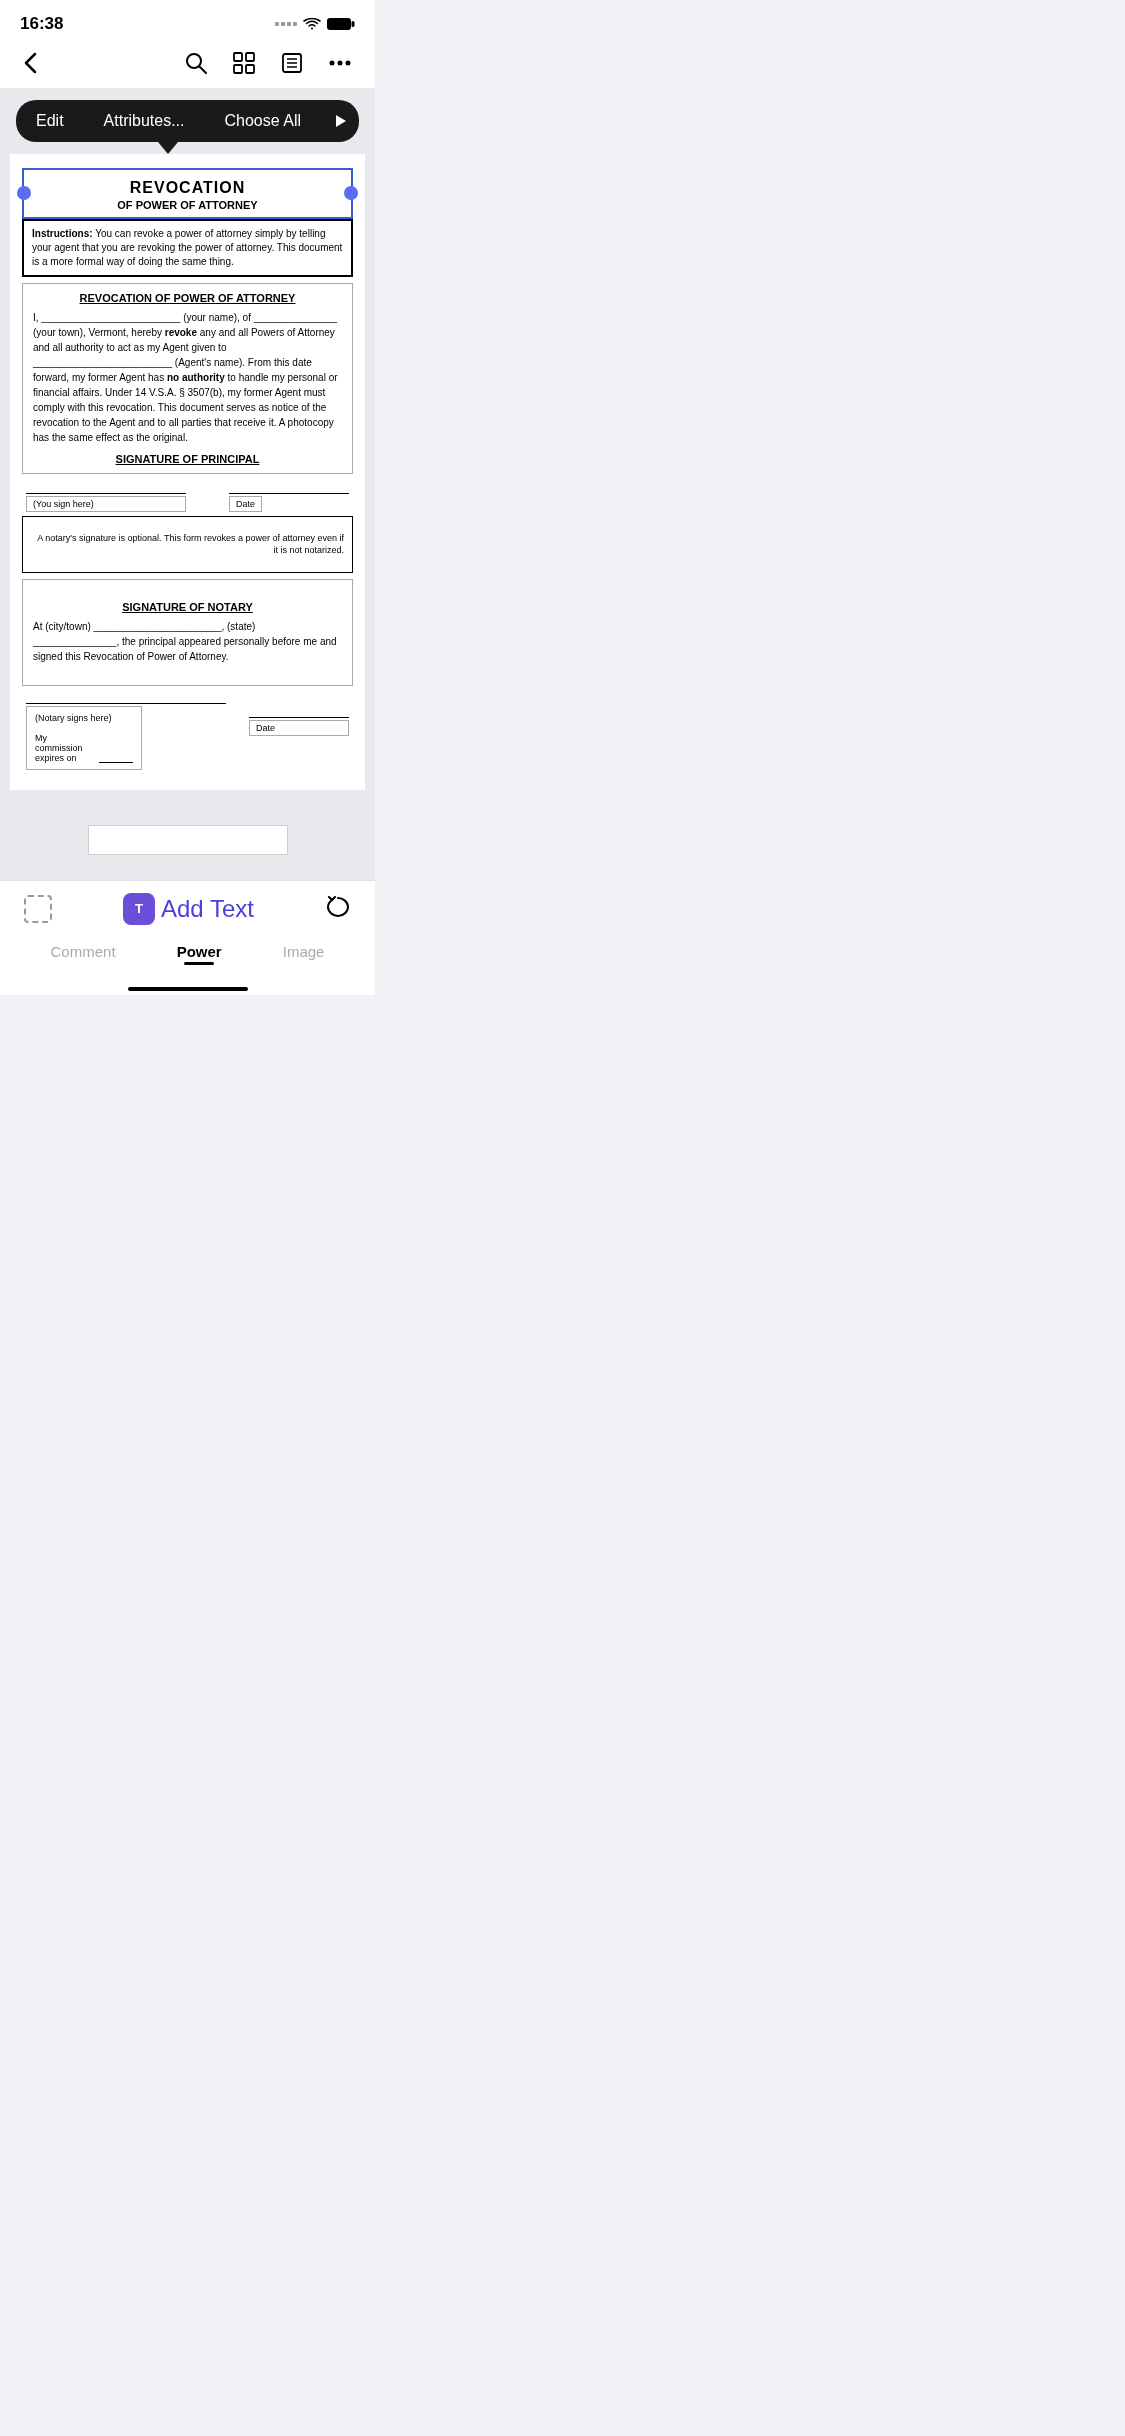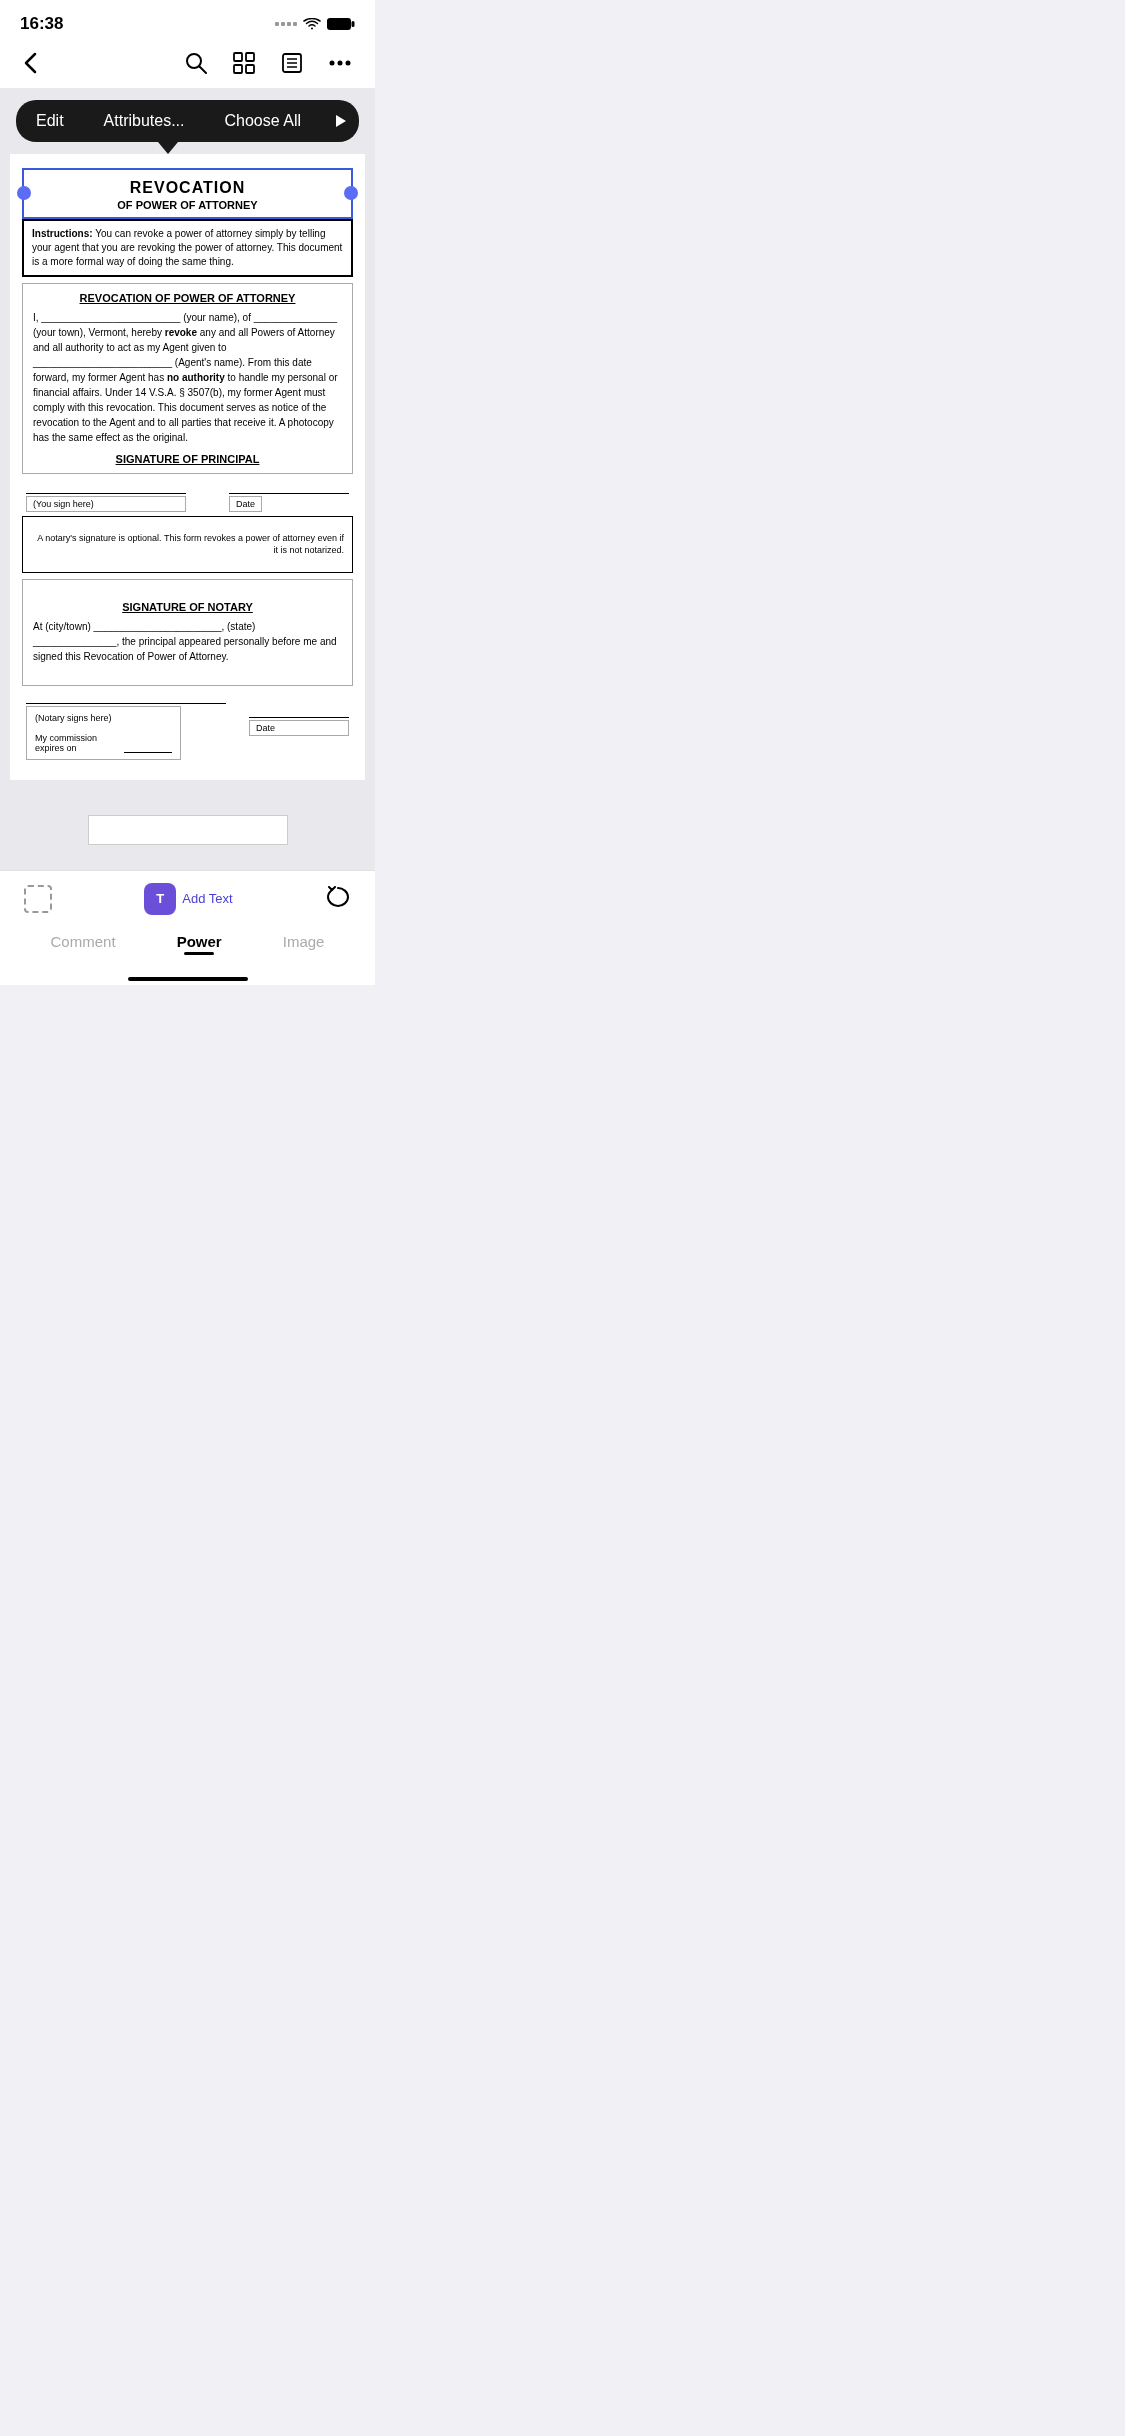--- a/index.html
+++ b/index.html
@@ -290,21 +290,21 @@
       margin-bottom: 2px;
     }
     .notary-sig-row {
       display: flex;
       justify-content: space-between;
       align-items: flex-start;
     }
     .notary-left-box {
       border: 1px solid #aaa;
       padding: 6px 8px;
-      width: 155px;
+      width: 116px;
     }
     .notary-left-box-text {
       font-size: 9px;
       color: #000;
       margin-bottom: 10px;
     }
     .notary-commission-line {
       font-size: 9px;
       color: #000;
       display: flex;
@@ -372,21 +372,21 @@
       border-radius: 8px;
       display: flex;
       align-items: center;
       justify-content: center;
       color: #fff;
       font-size: 14px;
       font-weight: 700;
     }
     .add-text-label {
       color: #4a3fd8;
-      font-size: 13px;
+      font-size: 24px;
       font-weight: 400;
     }
     .bottom-undo-btn {
       background: none;
       border: none;
       cursor: pointer;
       padding: 4px;
     }
     .bottom-select-btn {
       background: none;

